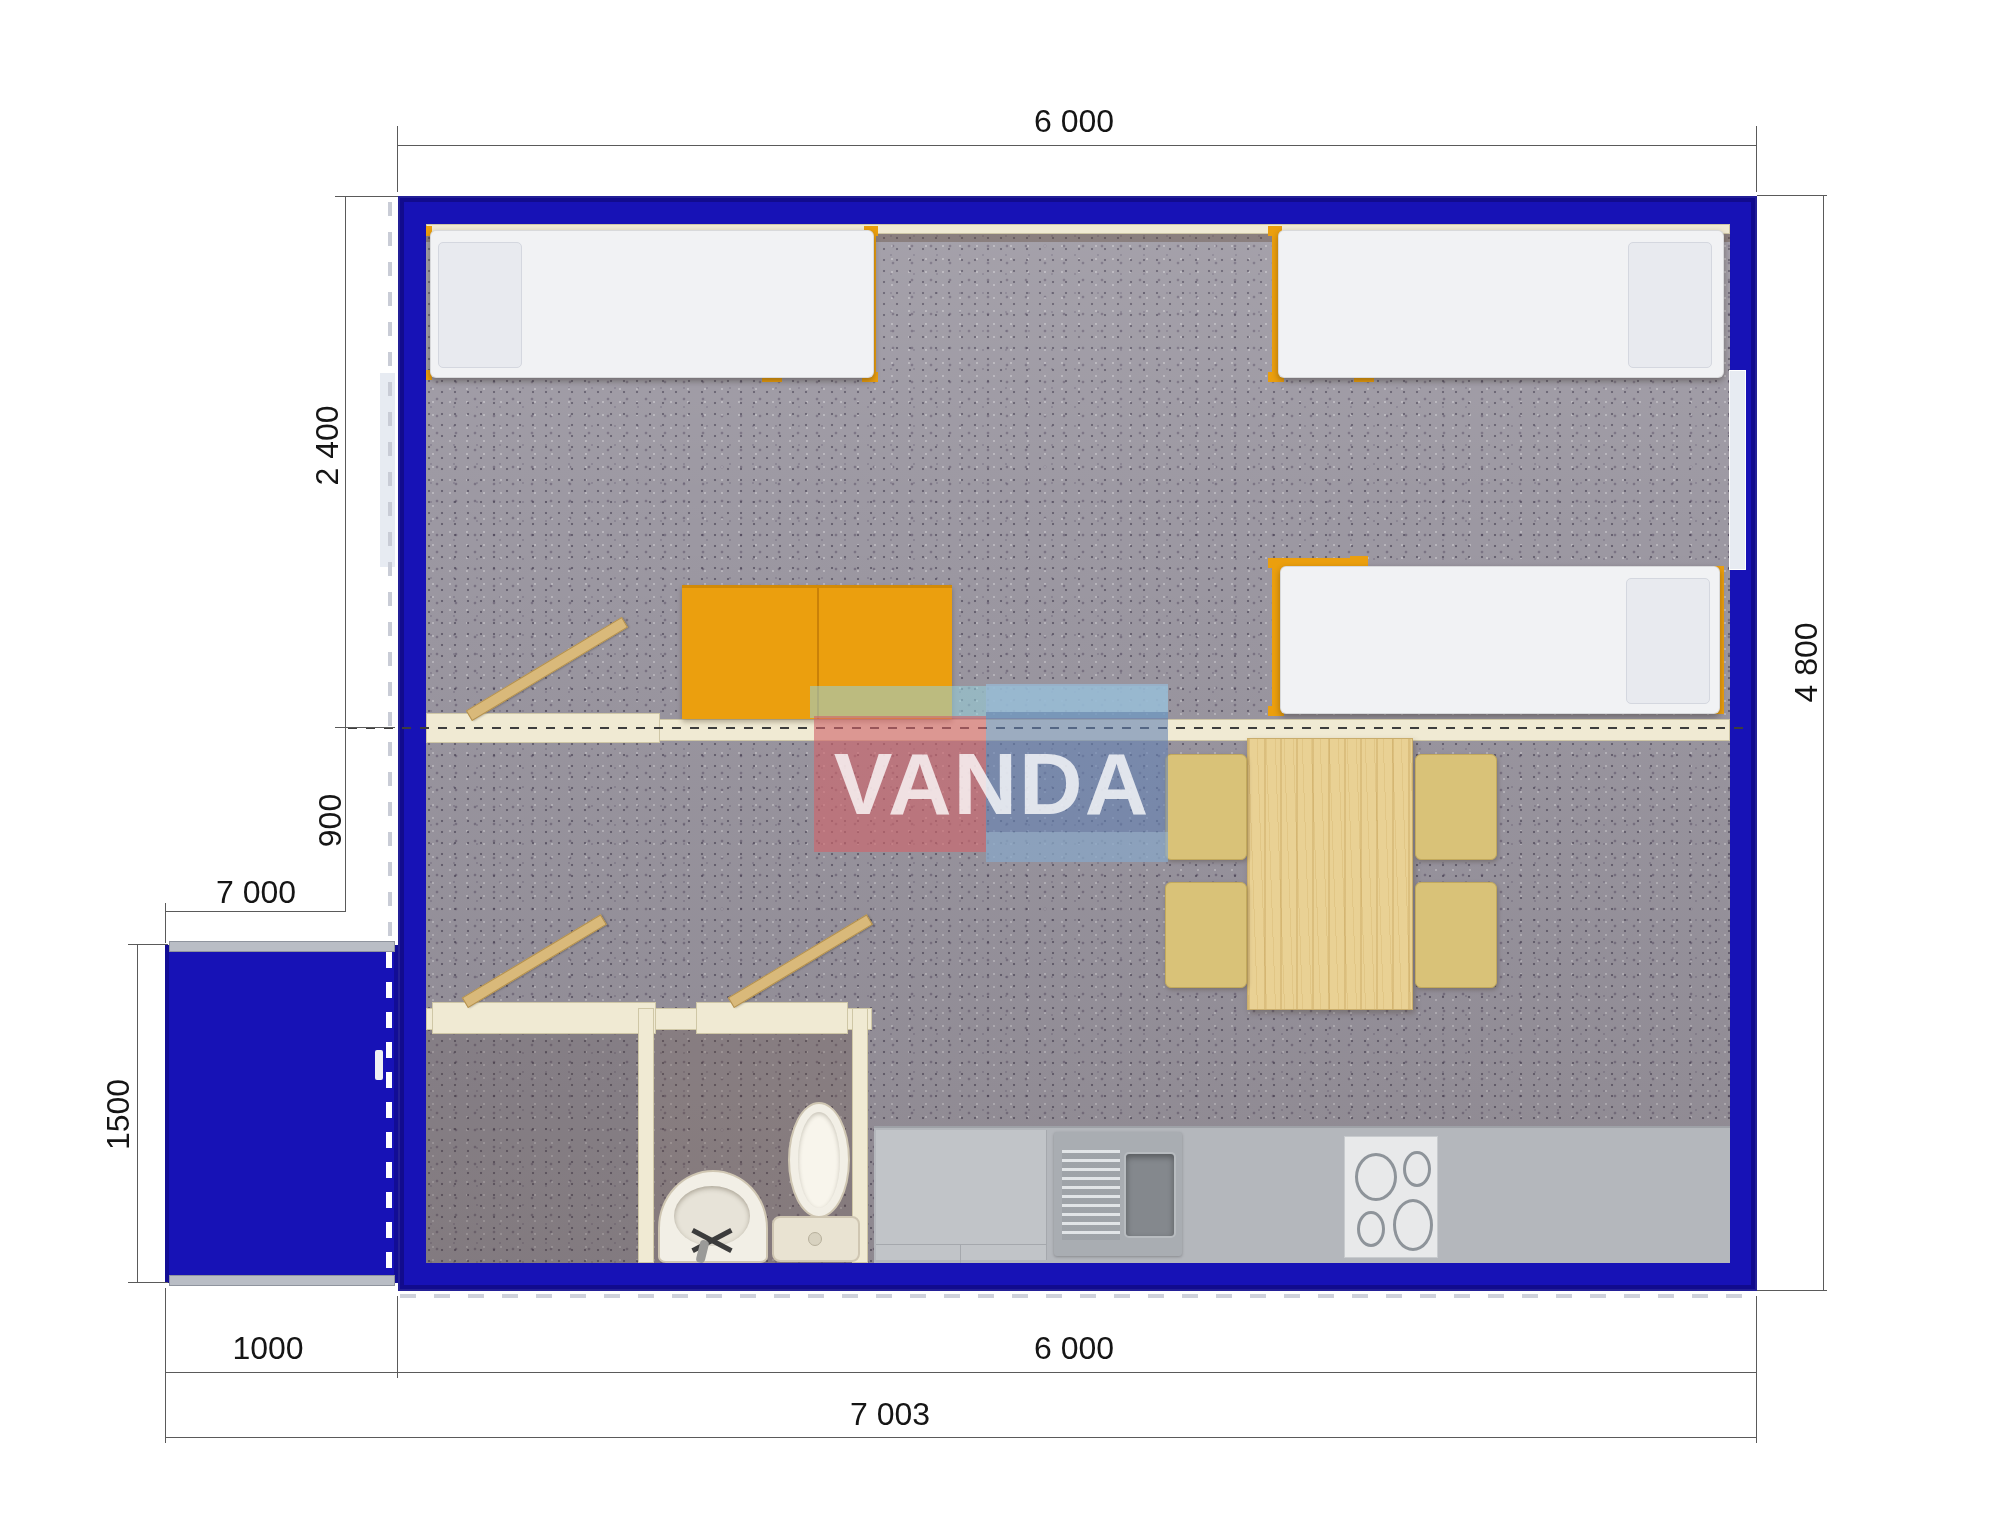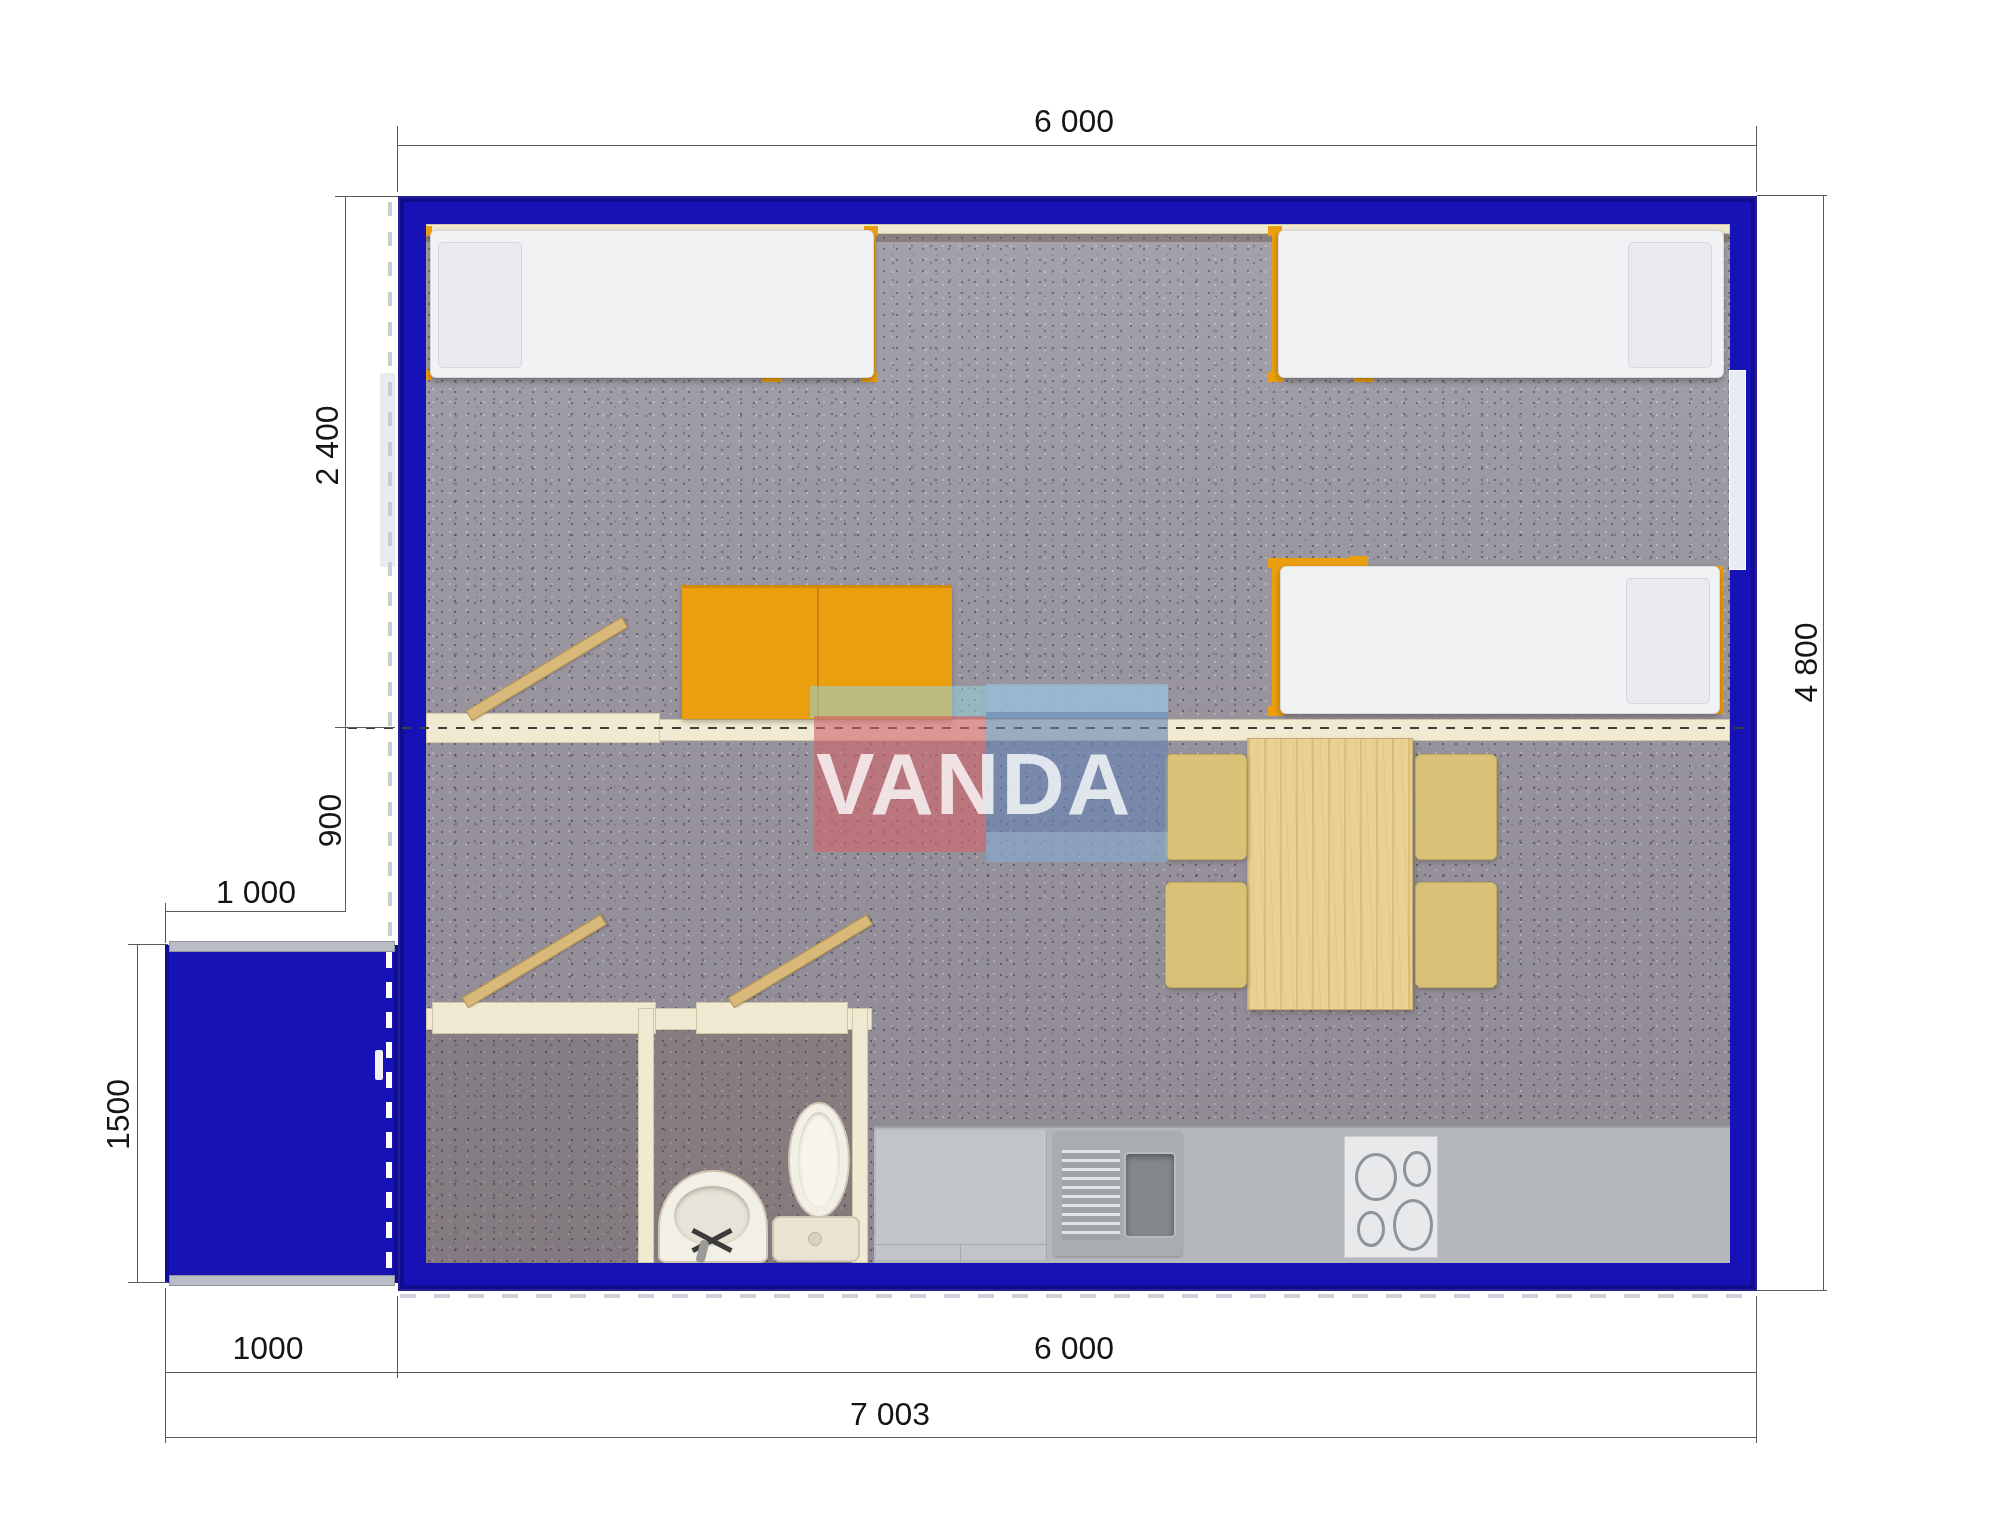--- a/index.html
+++ b/index.html
@@ -36,21 +36,21 @@
          background-image:repeating-linear-gradient(90deg, rgba(170,125,45,.22) 0 2px, transparent 2px 16px),
                           repeating-linear-gradient(88deg, rgba(190,150,70,.18) 0 1px, transparent 1px 9px);
          border:1px solid #c9ad6c;box-sizing:border-box;box-shadow:2px 3px 6px rgba(40,25,5,.25);}
   .chair{background:#d9c278;border:1px solid #c2a95c;border-radius:6px;box-sizing:border-box;
          box-shadow:1px 2px 4px rgba(40,25,5,.25);}
   .porcelain{background:#f2efe6;border:2px solid #cfc6b2;box-sizing:border-box;}
   .counter{background:#b4b7bc;border-top:2px solid #9ea1a7;box-sizing:border-box;}
   .burner{position:absolute;border:3px solid #8e949a;border-radius:50%;box-sizing:border-box;}
   
   .wm-text{position:absolute;color:rgba(255,255,255,.78);font-weight:bold;font-size:88px;
-           letter-spacing:2px;line-height:120px;text-align:left;}
+           letter-spacing:2px;line-height:120px;text-align:center;}
   
   .dl{background:#5a5a5a;}
   .dim-text{position:absolute;color:#151515;font-size:32px;text-align:center;white-space:nowrap;}
   .dim-text-v{transform:rotate(-90deg);}
 </style>
 </head>
 <body>
 
 <div class="canvas">
 
@@ -175,21 +175,21 @@
   <div class="dim-text dim-text-v" style="left:1736px;top:644px;width:140px;">4 800</div>
 
   <div class="abs dl" style="left:345px;top:196px;width:1px;height:715px;"></div>
   <div class="abs dl" style="left:335px;top:196px;width:63px;height:1px;"></div>
   <div class="abs dl" style="left:335px;top:727px;width:60px;height:1px;"></div>
   <div class="dim-text dim-text-v" style="left:257px;top:427px;width:140px;">2 400</div>
   <div class="dim-text dim-text-v" style="left:275px;top:802px;width:110px;">900</div>
 
   <div class="abs dl" style="left:165px;top:911px;width:181px;height:1px;"></div>
   <div class="abs dl" style="left:165px;top:903px;width:1px;height:40px;"></div>
-  <div class="dim-text" style="left:176px;top:874px;width:160px;">1 000</div>
+  <div class="dim-text" style="left:176px;top:874px;width:160px;">7 000</div>
 
   <div class="abs dl" style="left:137px;top:945px;width:1px;height:338px;"></div>
   <div class="abs dl" style="left:128px;top:944px;width:40px;height:1px;"></div>
   <div class="abs dl" style="left:128px;top:1282px;width:40px;height:1px;"></div>
   <div class="dim-text dim-text-v" style="left:48px;top:1096px;width:140px;">1500</div>
 
   <div class="abs dl" style="left:165px;top:1372px;width:1592px;height:1px;"></div>
   <div class="abs dl" style="left:165px;top:1288px;width:1px;height:155px;"></div>
   <div class="abs dl" style="left:397px;top:1296px;width:1px;height:82px;"></div>
   <div class="abs dl" style="left:1756px;top:1296px;width:1px;height:147px;"></div>

